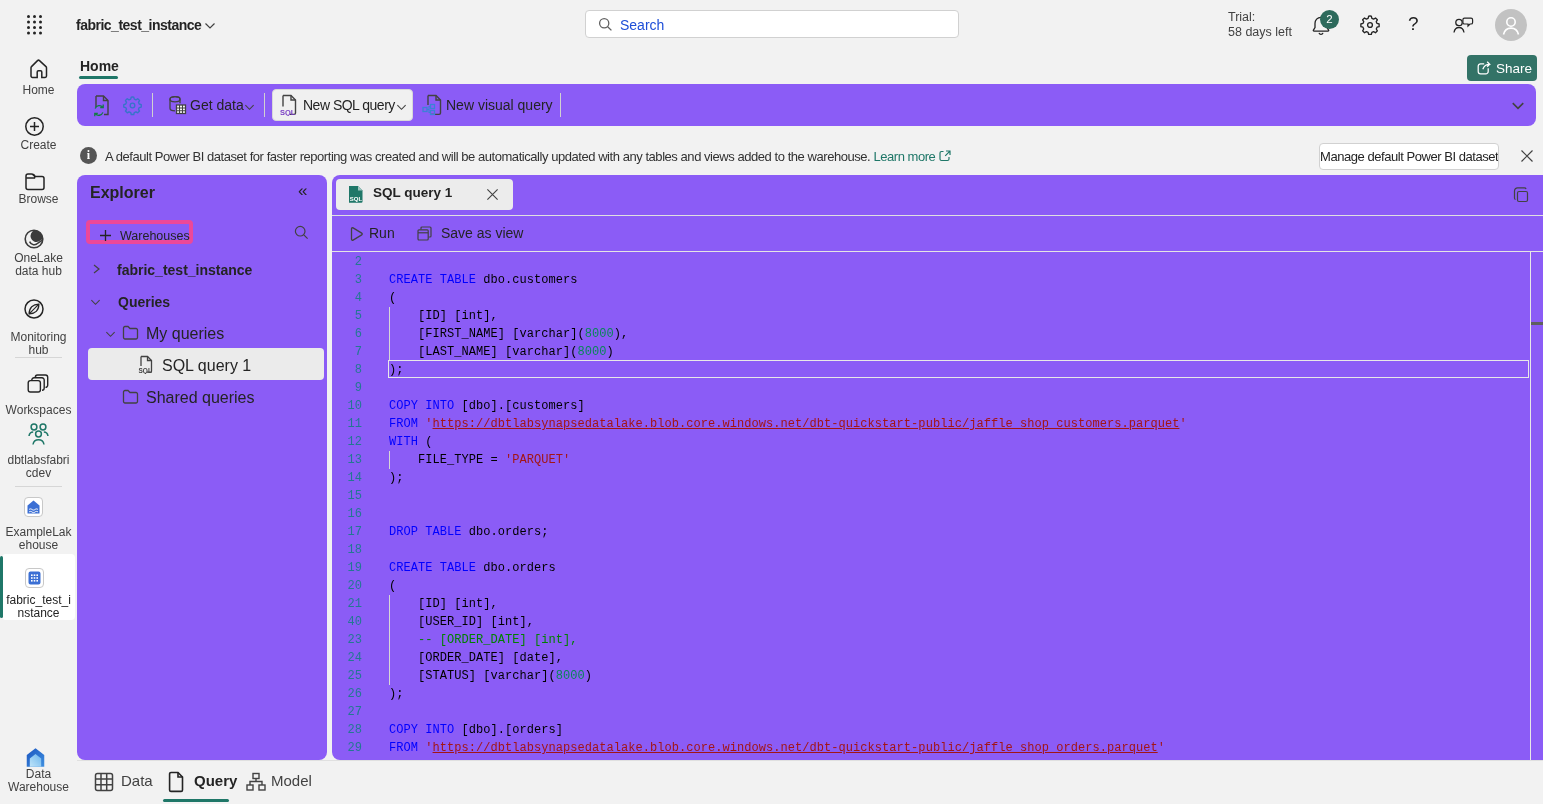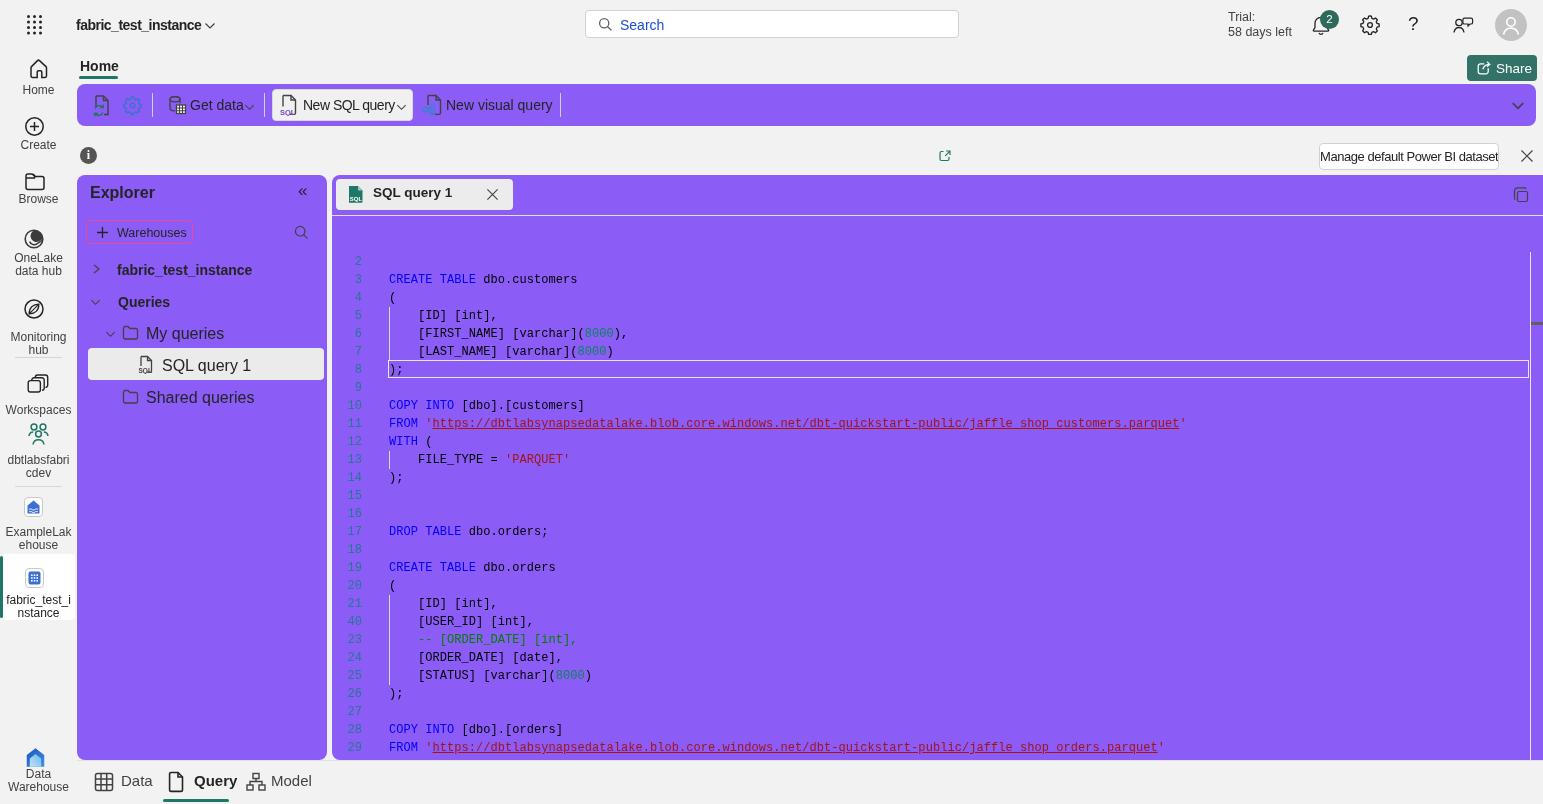--- a/index.html
+++ b/index.html
@@ -143,20 +143,21 @@
   <div class="abs" style="left:369px;top:13px;font-size:14px">New visual query</div>
   <div class="sep" style="left:483px;top:9px;height:24px"></div>
 
   <svg class="abs" style="left:1434px;top:15px" width="14" height="14" viewBox="0 0 12 12">
         <path d="M1.5 3.5 L6 8 L10.5 3.5" fill="none" stroke="#424242" stroke-width="1.4"></path>
       </svg>
 </div>
 
 <div class="abs" style="left:0;top:126px;width:1543px;height:46px;">
   <div class="abs" style="left:80px;top:21px;width:17px;height:17px;border-radius:50%;background:#555;color:#fff;font-size:12px;font-weight:bold;text-align:center;line-height:17px;font-family:'Liberation Serif',serif">i</div>
+  <div class="abs" style="left:105px;top:23px;font-size:13px;letter-spacing:-0.45px;color:#323232">A default Power BI dataset for faster reporting was created and will be automatically updated with any tables and views added to the warehouse. <span style="color:#1f7768">Learn more</span></div>
   <svg class="abs" style="left:938px;top:23px" width="14" height="14" viewBox="0 0 14 14">
         <path d="M5.5 2.5 h-2 a1.5 1.5 0 0 0 -1.5 1.5 v6 a1.5 1.5 0 0 0 1.5 1.5 h6 a1.5 1.5 0 0 0 1.5 -1.5 v-2" fill="none" stroke="#1f7768" stroke-width="1.2"></path>
         <path d="M8 2 h4 v4 M11.7 2.3 L7.2 6.8" fill="none" stroke="#1f7768" stroke-width="1.2"></path>
       </svg>
   <div class="abs" style="left:1319px;top:17px;width:180px;height:27px;background:#fff;border:1px solid #d1d1d1;border-radius:4px;box-sizing:border-box;font-size:13px;letter-spacing:-0.45px;text-align:center;line-height:25px;white-space:nowrap;overflow:hidden;color:#242424">Manage default Power BI dataset</div>
   <svg class="abs" style="left:1520px;top:23px" width="14" height="14" viewBox="0 0 14 14">
         <path d="M1.5 1.5 L12.5 12.5 M12.5 1.5 L1.5 12.5" stroke="#424242" stroke-width="1.2"></path>
       </svg>
 </div>
 
@@ -250,21 +251,21 @@
         </defs>
     <path d="M12 1.5 L22 9 V22.5 H2 V9 z" fill="url(#dwg)"></path>
     <path d="M12 8 L18.5 13 V22.5 H5.5 V13 z" fill="url(#dwg2)"></path>
   </svg>
   <div class="lbl" style="top:720px">Data<br>Warehouse</div>
 </div>
 
 <div class="card" style="left:77px;top:175px;width:250px;height:585px;border-radius:8px">
   <div class="abs" style="left:13px;top:9px;font-size:16px;font-weight:bold">Explorer</div>
   <div class="abs" style="left:221px;top:6px;font-size:17px;color:#242424">«</div>
-  <div class="abs" style="left:9px;top:45px;width:107px;height:24px;border:1px solid #ec4899;border-radius:4px;box-sizing:border-box">
+  <div class="abs" style="left:9px;top:45px;width:107px;height:24px;border:4px solid #ec4899;border-radius:4px;box-sizing:border-box">
     <svg class="abs" style="left:9px;top:5px" width="13" height="13" viewBox="0 0 13 13">
           <path d="M6.5 1 v11 M1 6.5 h11" stroke="#242424" stroke-width="1.3"></path>
         </svg>
     <div class="abs" style="left:30px;top:4.5px;font-size:12.5px">Warehouses</div>
   </div>
   <svg class="abs" style="left:217px;top:50px" width="15" height="15" viewBox="0 0 15 15">
         <circle cx="6.2" cy="6.2" r="4.8" fill="none" stroke="#424242" stroke-width="1.2"></circle>
         <path d="M9.8 9.8 L13.6 13.6" stroke="#424242" stroke-width="1.2"></path>
       </svg>
 
@@ -309,20 +310,32 @@
     <div class="abs" style="left:41px;top:10px;font-size:13.5px;font-weight:bold">SQL query 1</div>
     <svg class="abs" style="left:154px;top:13px" width="13" height="13" viewBox="0 0 14 14">
           <path d="M1.5 1.5 L12.5 12.5 M12.5 1.5 L1.5 12.5" stroke="#424242" stroke-width="1.2"></path>
         </svg>
     <svg class="abs" style="left:1181px;top:12px" width="17" height="17" viewBox="0 0 17 17">
       <rect x="4.5" y="4.5" width="10" height="10" rx="1.5" fill="none" stroke="#424242" stroke-width="1.2"></rect>
       <path d="M2.5 12.5 a 1.8 1.8 0 0 1 -1 -1.6 v-7 a3 3 0 0 1 3 -3 h7 a1.8 1.8 0 0 1 1.6 1" fill="none" stroke="#424242" stroke-width="1.2"></path>
     </svg>
   </div>
 
+  <div class="abs" style="left:0;top:41px;width:1211px;height:36px;border-bottom:1px solid #e5e5e5;box-sizing:border-box">
+    <svg class="abs" style="left:18px;top:11px" width="13" height="14" viewBox="0 0 13 14">
+          <path d="M1.5 1.8 v10.4 c0 .8 .9 1.3 1.6 .9 l8.6 -5.2 c.7 -.4 .7 -1.4 0 -1.8 L3.1 .9 c-.7 -.4 -1.6 .1 -1.6 .9 z" fill="none" stroke="#424242" stroke-width="1.3"></path>
+        </svg>
+    <div class="abs" style="left:37px;top:9px;font-size:14px">Run</div>
+    <svg class="abs" style="left:85px;top:10px" width="15" height="15" viewBox="0 0 15 15">
+      <path d="M4 3.5 v-1.5 a1 1 0 0 1 1 -1 h8 a1 1 0 0 1 1 1 v8 a1 1 0 0 1 -1 1 h-1.5" fill="none" stroke="#424242" stroke-width="1.2"></path>
+      <rect x="1" y="3.8" width="10.2" height="10.2" rx="1" fill="none" stroke="#424242" stroke-width="1.2"></rect>
+      <path d="M1 6.8 h10.2" stroke="#424242" stroke-width="1.2"></path>
+    </svg>
+    <div class="abs" style="left:109px;top:9px;font-size:14px">Save as view</div>
+  </div>
 </div>
 
 <div id="guides">
       <div class="abs" style="left:389px;top:307px;width:1px;height:54px;background:#d6d6d6"></div>
       <div class="abs" style="left:389px;top:451px;width:1px;height:18px;background:#d6d6d6"></div>
       <div class="abs" style="left:389px;top:595px;width:1px;height:90px;background:#d6d6d6"></div>
     </div>
 <div class="abs" style="left:388px;top:360px;width:1141px;height:18px;border:1px solid #e8e8e8;box-sizing:border-box"></div>
 <div id="lnums">
       <div style="height:18px">2</div>

